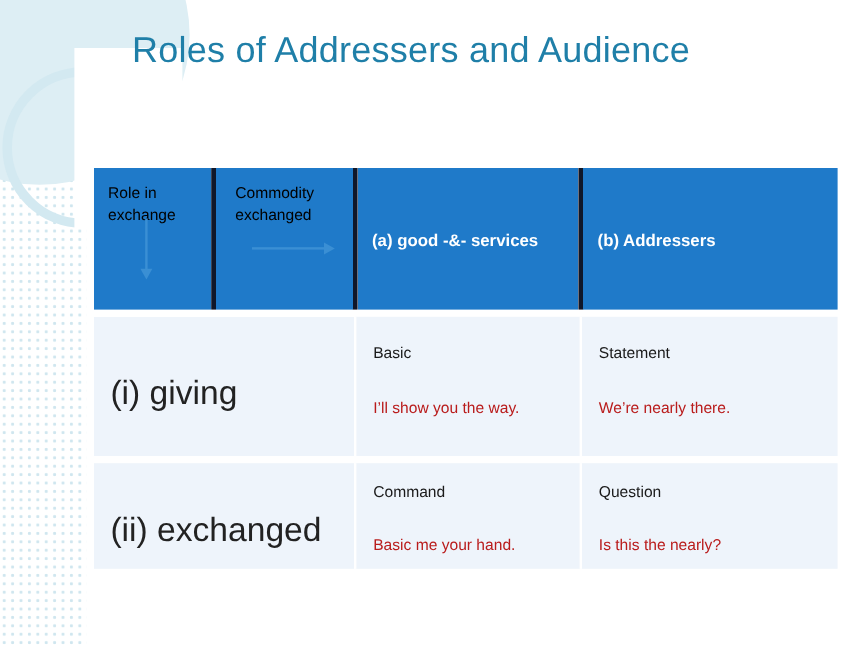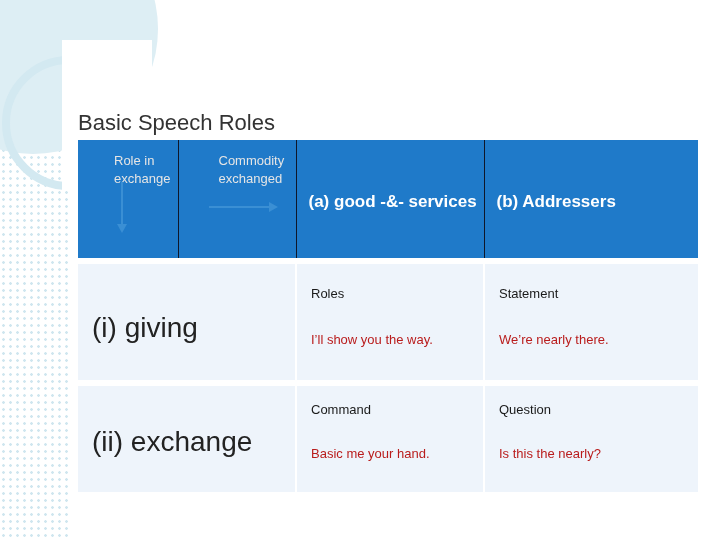--- a/index.html
+++ b/index.html
@@ -99,42 +99,41 @@
   }
 
   
   .hdr {
     background: #1f7ac9;
     color: #ffffff;
     height: 118px;
     position: relative;
   }
   .hdr-sep {
-    border-left: 1px solid #0f172a;
+    border-left: 4px solid #0f172a;
   }
   .hdr-label {
     position: absolute;
     font-size: 13px;
     line-height: 1.35;
-    color: #e5e5e5;
-    margin-left: 24px;
+    color: #000000;
   }
   .hdr-role {
     left: 12px;
     top: 12px;
   }
   .hdr-commodity {
     left: 16px;
     top: 12px;
   }
   .hdr-mid {
     position: absolute;
     left: 12px;
     top: 52px;
-    font-size: 17px;
+    font-size: 14px;
     color: #ffffff;
     font-weight: bold;
   }
   .arrow-down {
     position: absolute;
     left: 43px;
     top: 42px;
     width: 2px;
     height: 44px;
     background: #3a8fd4;
@@ -167,21 +166,21 @@
   }
 
   
   .row-giving td {
     background: #eef4fb;
     height: 116px;
     border-right: 2px solid #ffffff;
   }
   .row-demanding td {
     background: #eef4fb;
-    height: 106px;
+    height: 88px;
     border-right: 2px solid #ffffff;
   }
   .row-giving td:last-child,
   .row-demanding td:last-child {
     border-right: none;
   }
   .row-sep td {
     height: 6px;
     background: #ffffff;
     padding: 0;
@@ -223,22 +222,22 @@
 </head>
 <body>
 
 <div class="bg-left-strip"></div>
 <div class="bg-circle-outer"></div>
 <div class="bg-ring"></div>
 <div class="bg-ring-mask"></div>
 
 <div class="content">
 
-
-  <div class="subtitle">Basic Speech Roles</div>
+  <div class="slide-title">Roles of Addressers and Audience</div>
+
 
   <table class="speech-roles">
     <colgroup>
       <col style="width:100px">
       <col style="width:118px">
       <col style="width:188px">
       <col style="width:214px">
     </colgroup>
     <tbody>
       <tr>
@@ -261,39 +260,39 @@
       <tr class="row-sep">
         <td colspan="4"></td>
       </tr>
 
       <tr class="row-giving">
         <td class="role-cell" colspan="2">
           <div class="role-label giving">(i) giving</div>
         </td>
         <td>
           <div class="cell-body">
-            <div class="cell-top">Roles</div>
+            <div class="cell-top">Basic</div>
             <div class="cell-bottom">I’ll show you the way.</div>
           </div>
         </td>
         <td>
           <div class="cell-body">
             <div class="cell-top">Statement</div>
             <div class="cell-bottom">We’re nearly there.</div>
           </div>
         </td>
       </tr>
 
       <tr class="row-sep">
         <td colspan="4"></td>
       </tr>
 
       <tr class="row-demanding">
         <td class="role-cell" colspan="2">
-          <div class="role-label demanding">(ii) exchange</div>
+          <div class="role-label demanding">(ii) exchanged</div>
         </td>
         <td>
           <div class="cell-body">
             <div class="cell-top">Command</div>
             <div class="cell-bottom">Basic me your hand.</div>
           </div>
         </td>
         <td>
           <div class="cell-body">
             <div class="cell-top">Question</div>

